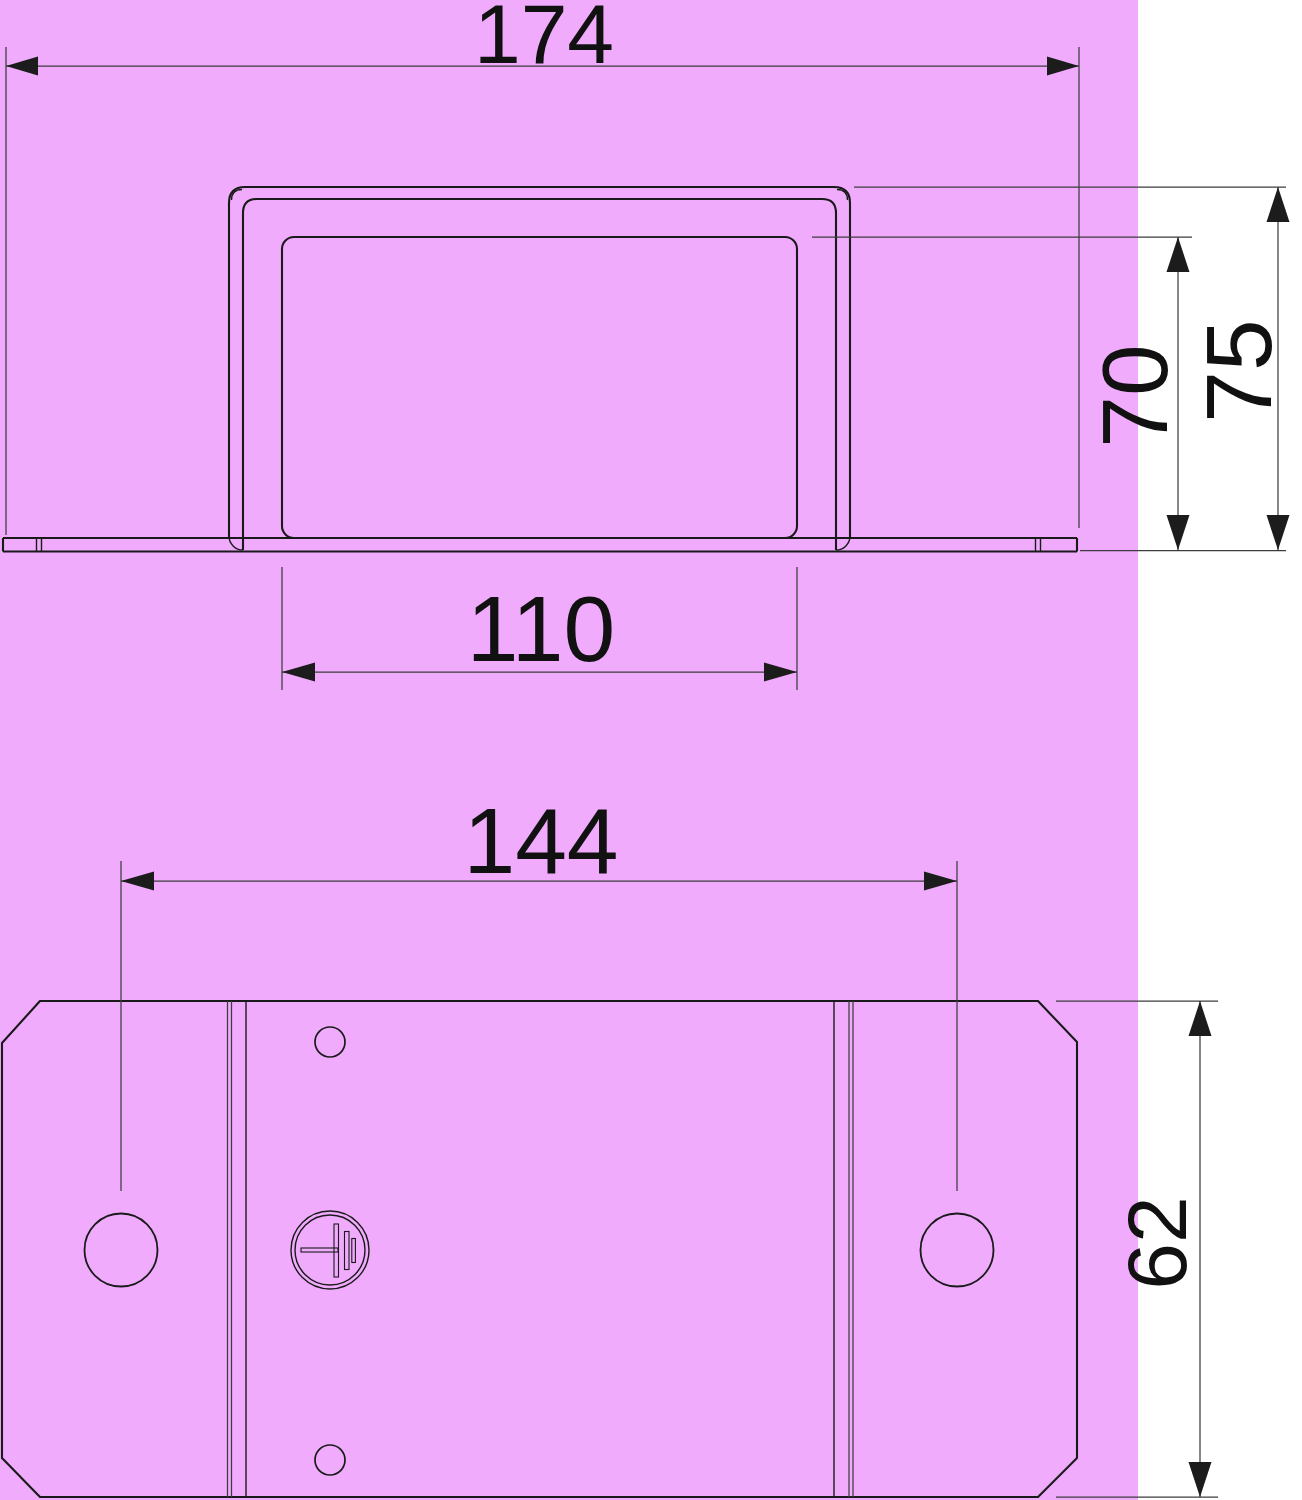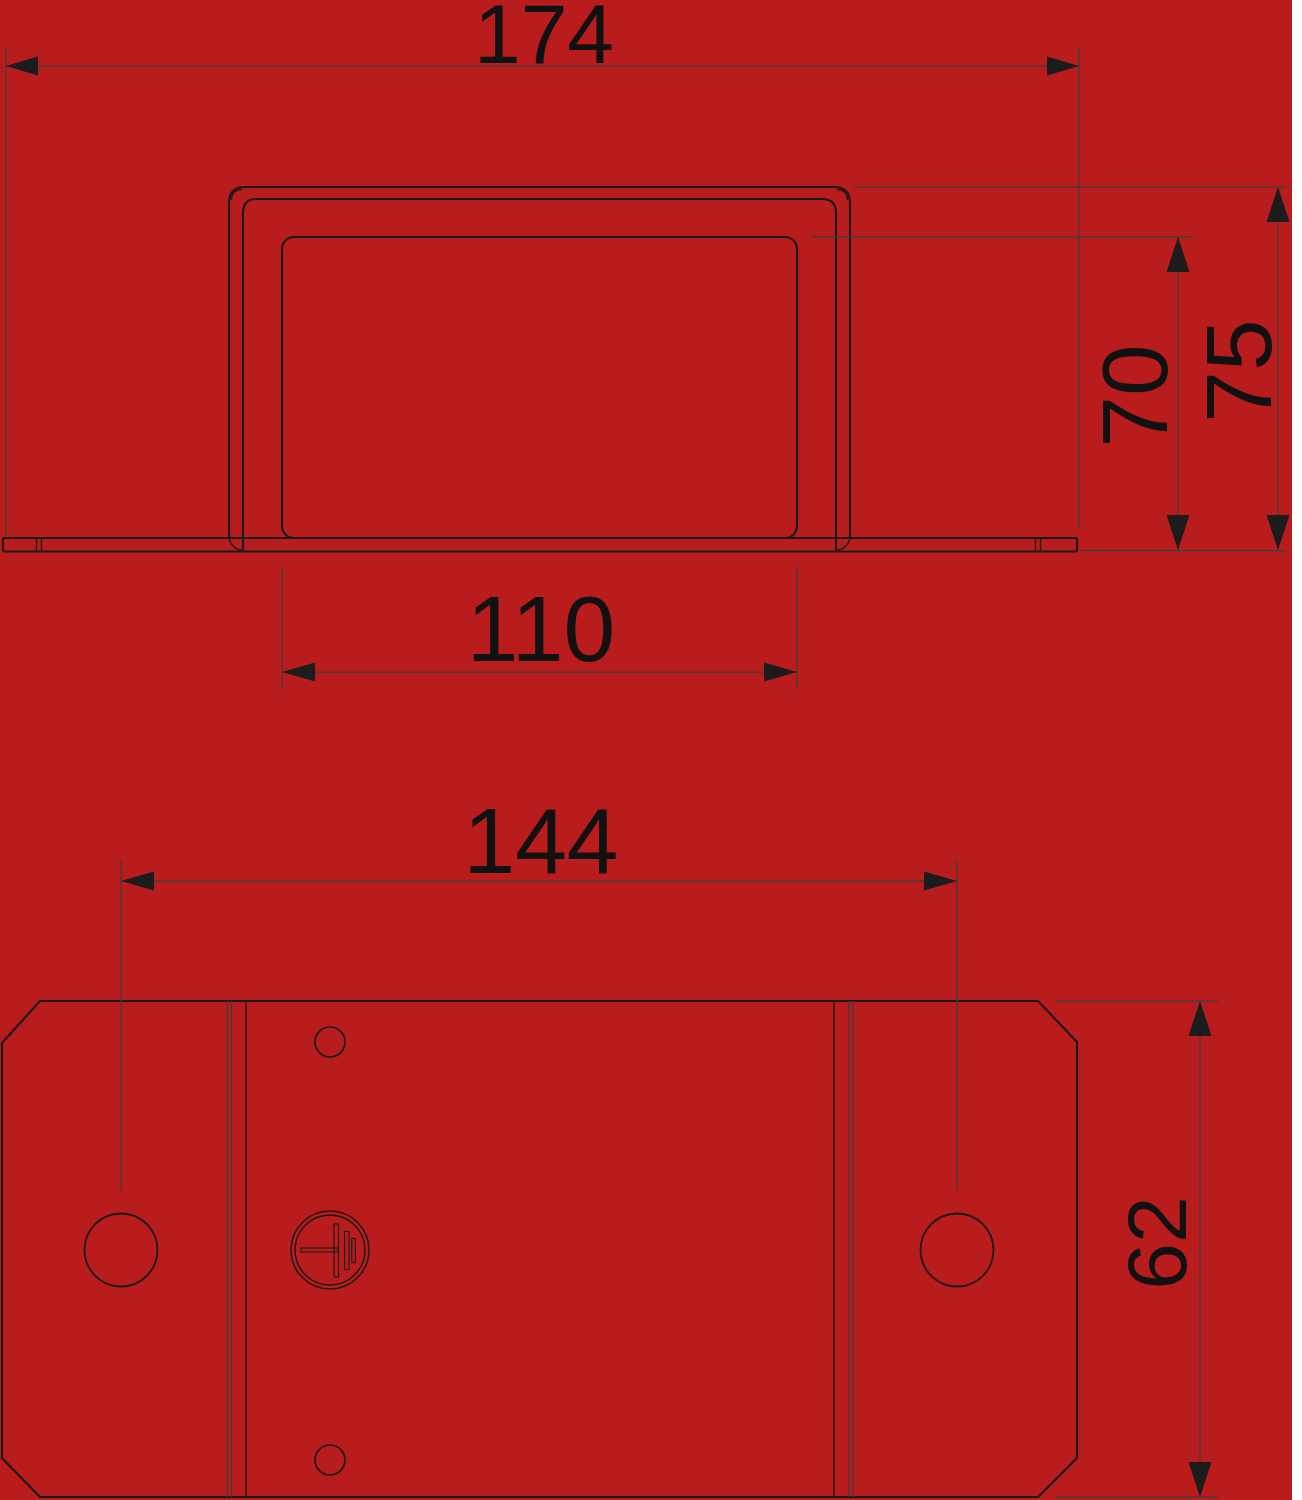--- a/index.html
+++ b/index.html
@@ -2,23 +2,23 @@
 <html><head>
 <meta charset="utf-8">
 <style>
   html, body {
     margin: 0;
     padding: 0;
     background: #ffffff;
   }
   .canvas {
     position: relative;
-    width: 1292px;
+    width: 1138px;
     height: 1500px;
-    background: #b91c1c;
+    background: #f0abfc;
     font-family: "Liberation Sans", sans-serif;
   }
   svg { display: block; }
 
   .part-line {
     stroke: #1a1a1a;
     stroke-width: 2.1;
     fill: none;
     stroke-linecap: butt;
     stroke-linejoin: round;

